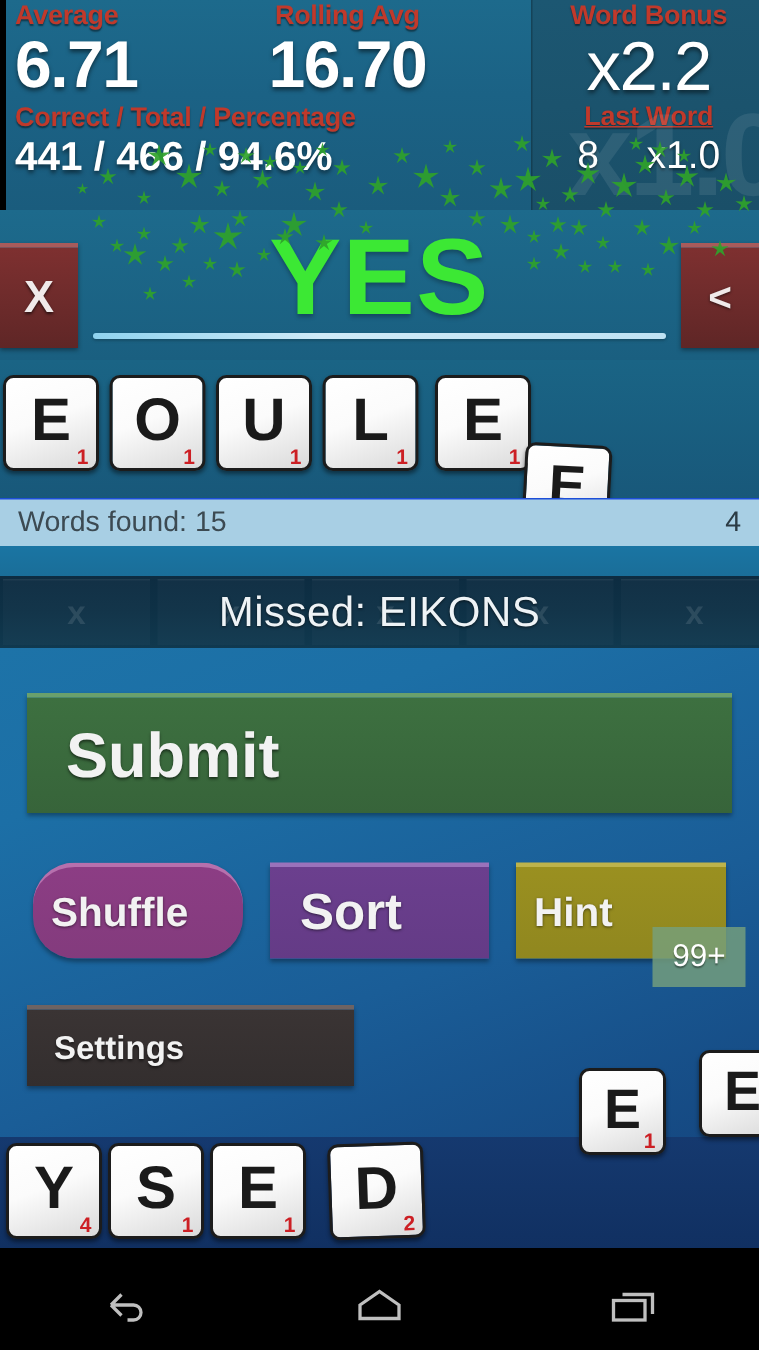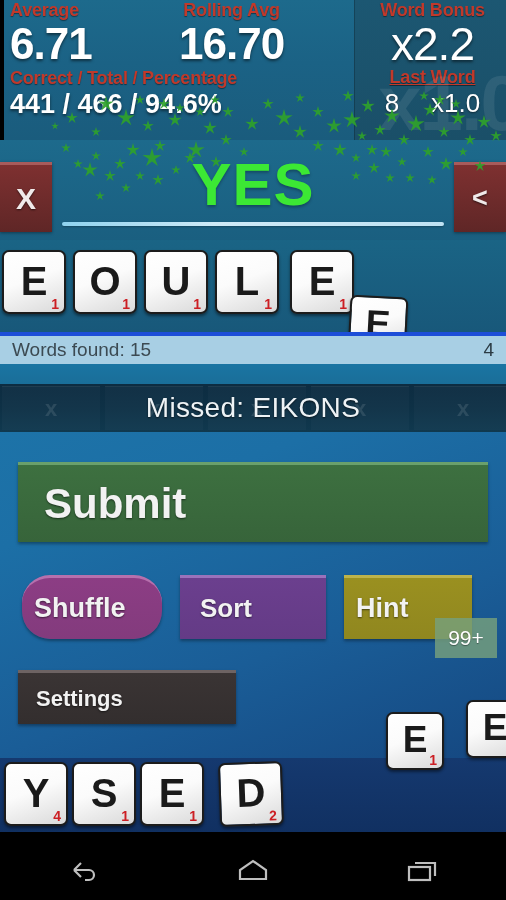--- a/index.html
+++ b/index.html
@@ -76,21 +76,21 @@
     border-top:3px solid #a85b5b;
     display:flex; align-items:center; justify-content:center;
     color:#f0eaea; font-size:30px; font-weight:bold;
     text-shadow:0 1px 2px rgba(0,0,0,.6);
     box-shadow:0 1px 3px rgba(0,0,0,.4);
   }
   .sidebtn.left { left:0; }
   .sidebtn.right { right:0; font-size:27px; }
   .yes-text {
     position:absolute; left:0; right:0; top:8px;
-    text-align:center; color:#3ce834; font-size:60px; font-weight:bold;
+    text-align:center; color:#3ce834; font-size:72px; font-weight:bold;
     line-height:74px; letter-spacing:1px;
     text-shadow:0 2px 3px rgba(0,0,0,.28);
   }
   .entry-underline {
     position:absolute; left:62px; right:62px; top:82px; height:4px;
     background: linear-gradient(90deg,#8fd3ef,#cfeaf7 40%,#bfe2f3);
     border-radius:2px;
     box-shadow:0 1px 2px rgba(0,0,0,.25);
   }
   .confetti { position:absolute; left:0; top:0; width:506px; height:250px; pointer-events:none; }
@@ -122,21 +122,21 @@
   .tile.sz58 { width:58px; height:58px; }
   .tile.sz58 .ltr { font-size:37px; }
 
   
   .words-bar {
     position:absolute; left:0; top:332px; width:506px; height:32px;
     background:#a8cfe4;
     display:flex; align-items:center; justify-content:space-between;
     padding:0 12px;
     color:#3c4a52; font-size:19px;
-    border-top:4px solid #1d4ed8;
+    border-top:1px solid #1d4ed8;
   }
   .words-count-right { color:#2b3b44; font-size:19px; }
   .blue-strip {
     position:absolute; left:0; top:364px; width:506px; height:20px;
     background: linear-gradient(180deg,#1a75a3 0%, #1a6e99 100%);
   }
 
   
   .missed-row {
     position:absolute; left:0; top:384px; width:506px; height:48px;
@@ -180,24 +180,24 @@
   .btn-shuffle {
     left:22px; top:143px; width:140px; height:64px;
     background: linear-gradient(180deg,#8c3d84 0%,#833b7d 100%);
     border-top:3px solid #b670ad;
     font-size:27px; padding-left:12px;border-radius:28px;
   }
   .btn-sort {
     left:180px; top:143px; width:146px; height:64px;
     background: linear-gradient(180deg,#6b3f8e 0%,#643b86 100%);
     border-top:3px solid #9a72bb;
-    font-size:26px; padding-left:20px;
+    font-size:34px; padding-left:20px;
   }
   .btn-hint {
-    left:344px; top:143px; width:128px; height:64px;
+    left:344px; top:143px; width:140px; height:64px;
     background: linear-gradient(180deg,#9a9020 0%,#90871f 100%);
     border-top:3px solid #bdb34b;
     font-size:27px; padding-left:12px;
   }
   .hint-badge {
     position:absolute; left:435px; top:618px; width:62px; height:40px;
     background:rgba(118,160,124,.82);
     color:#ffffff; font-size:21px;
     display:flex; align-items:center; justify-content:center;
     text-shadow:0 1px 1px rgba(0,0,0,.4);

